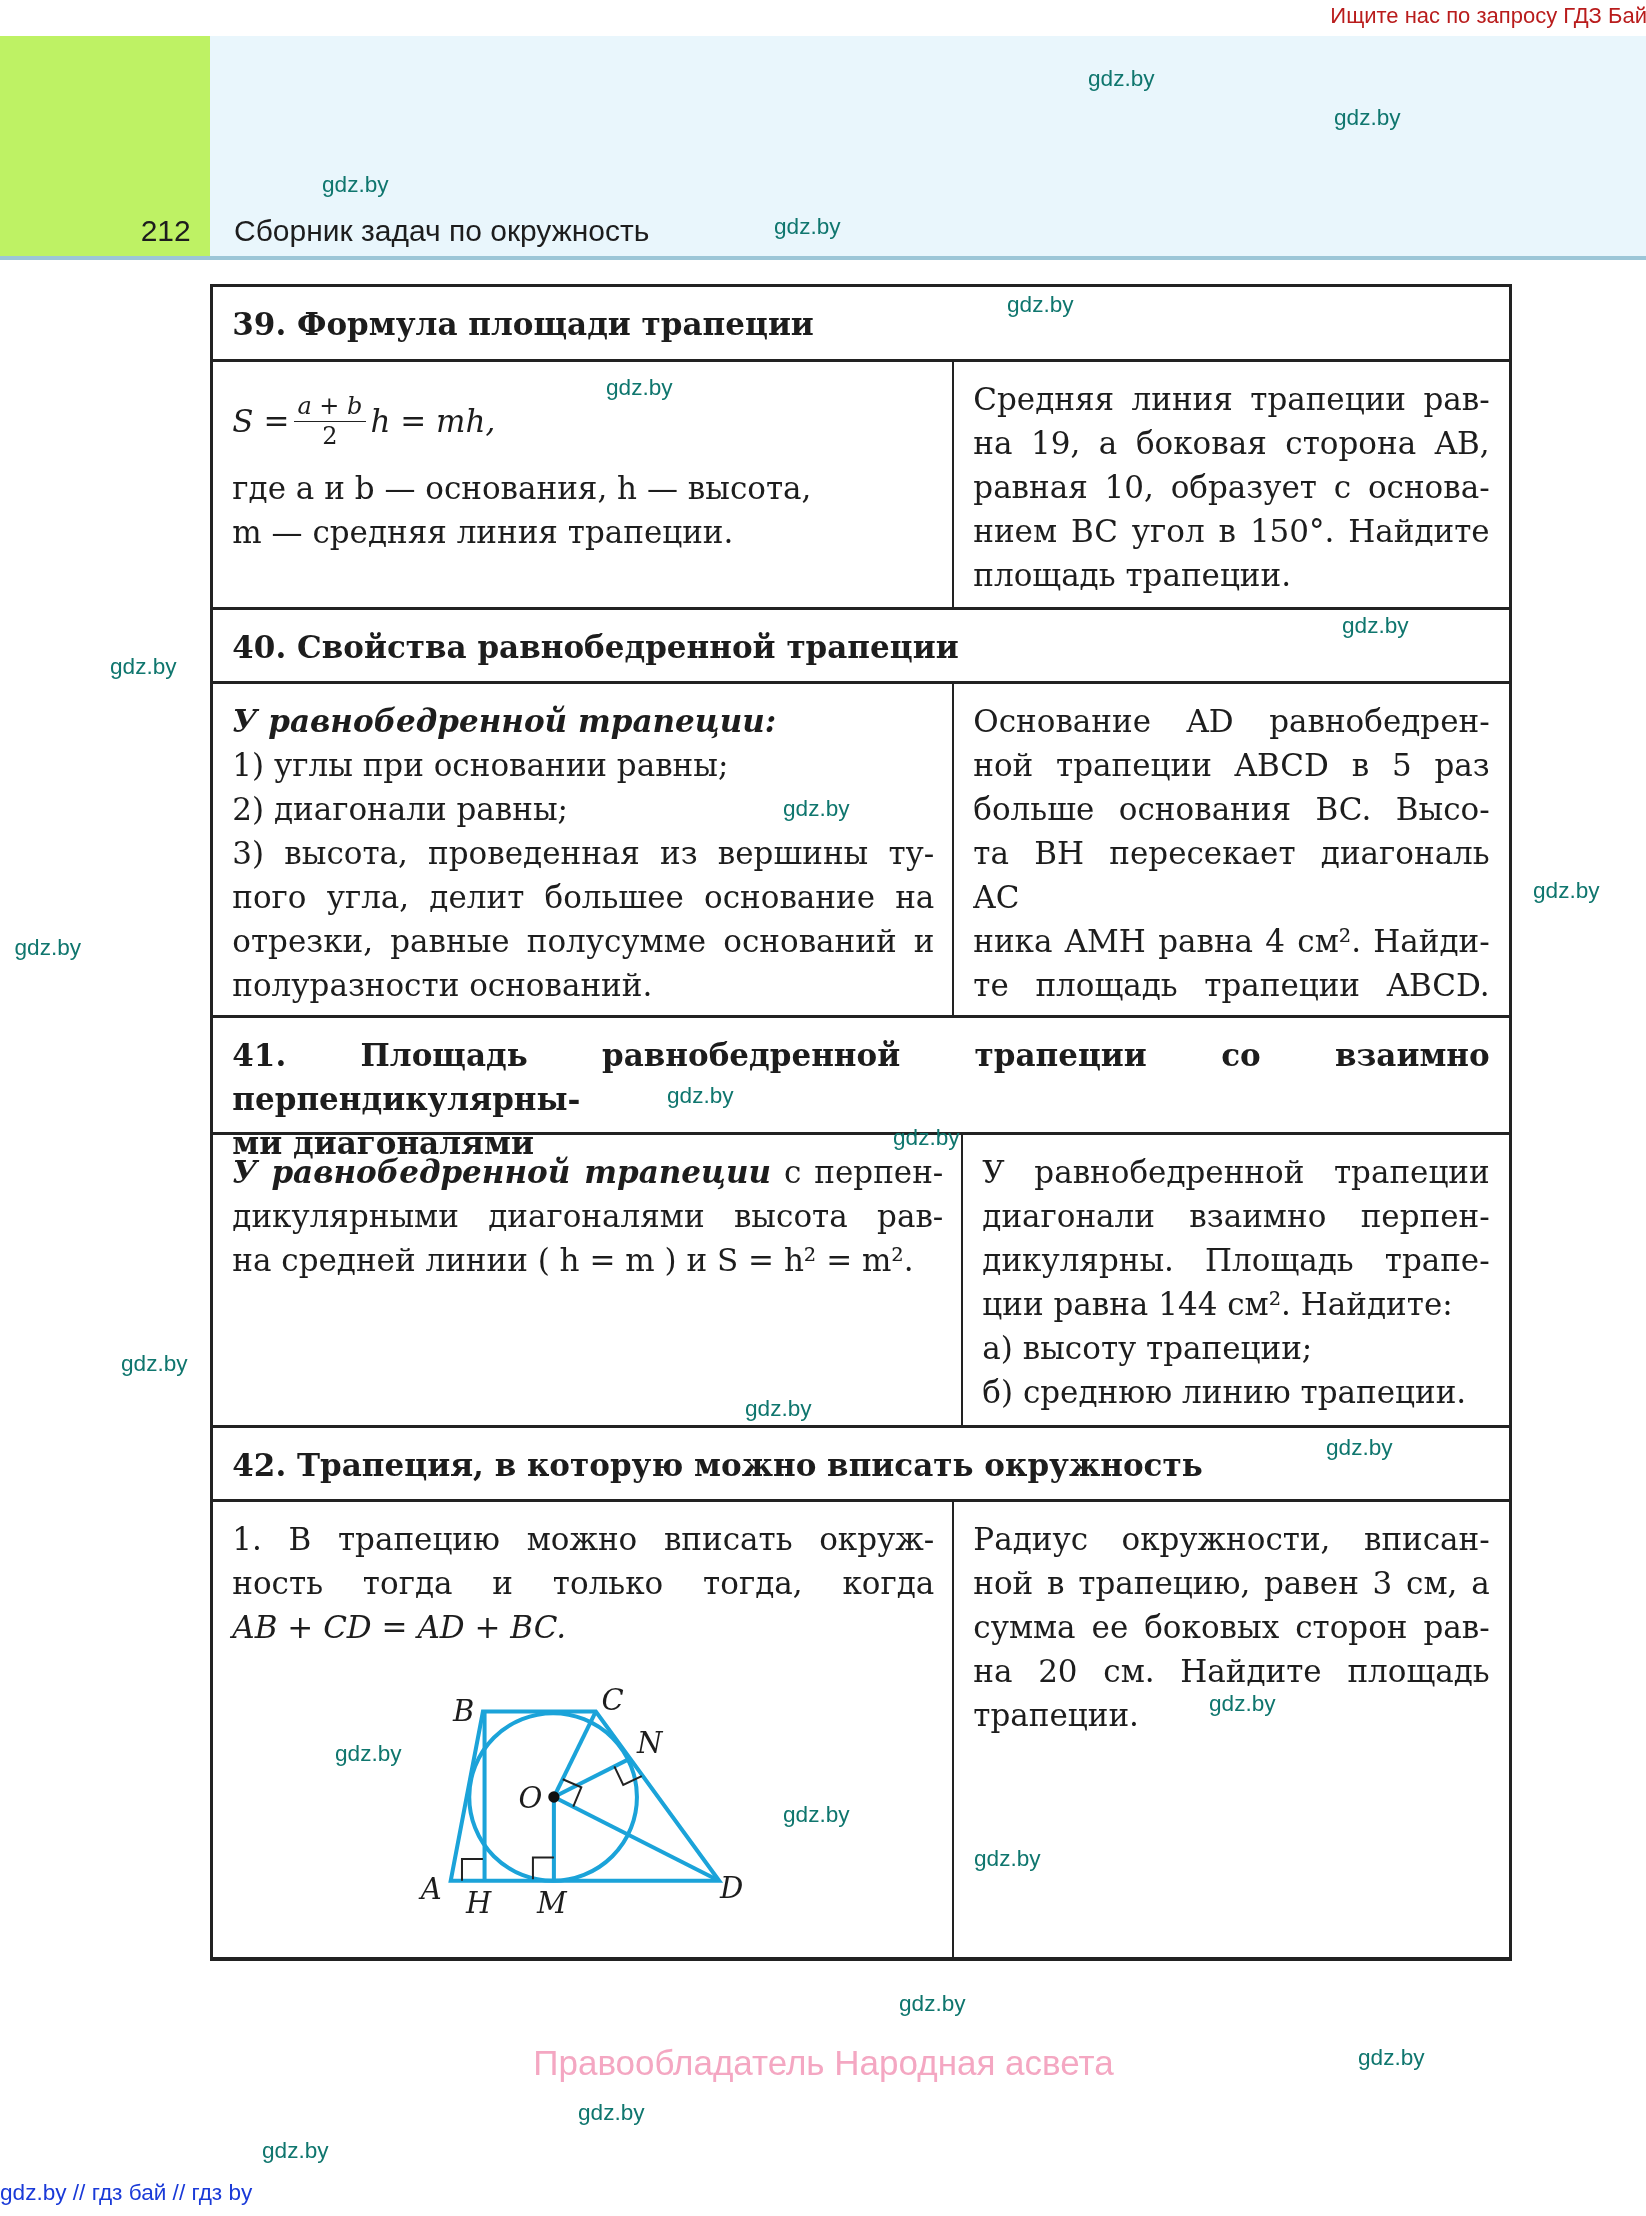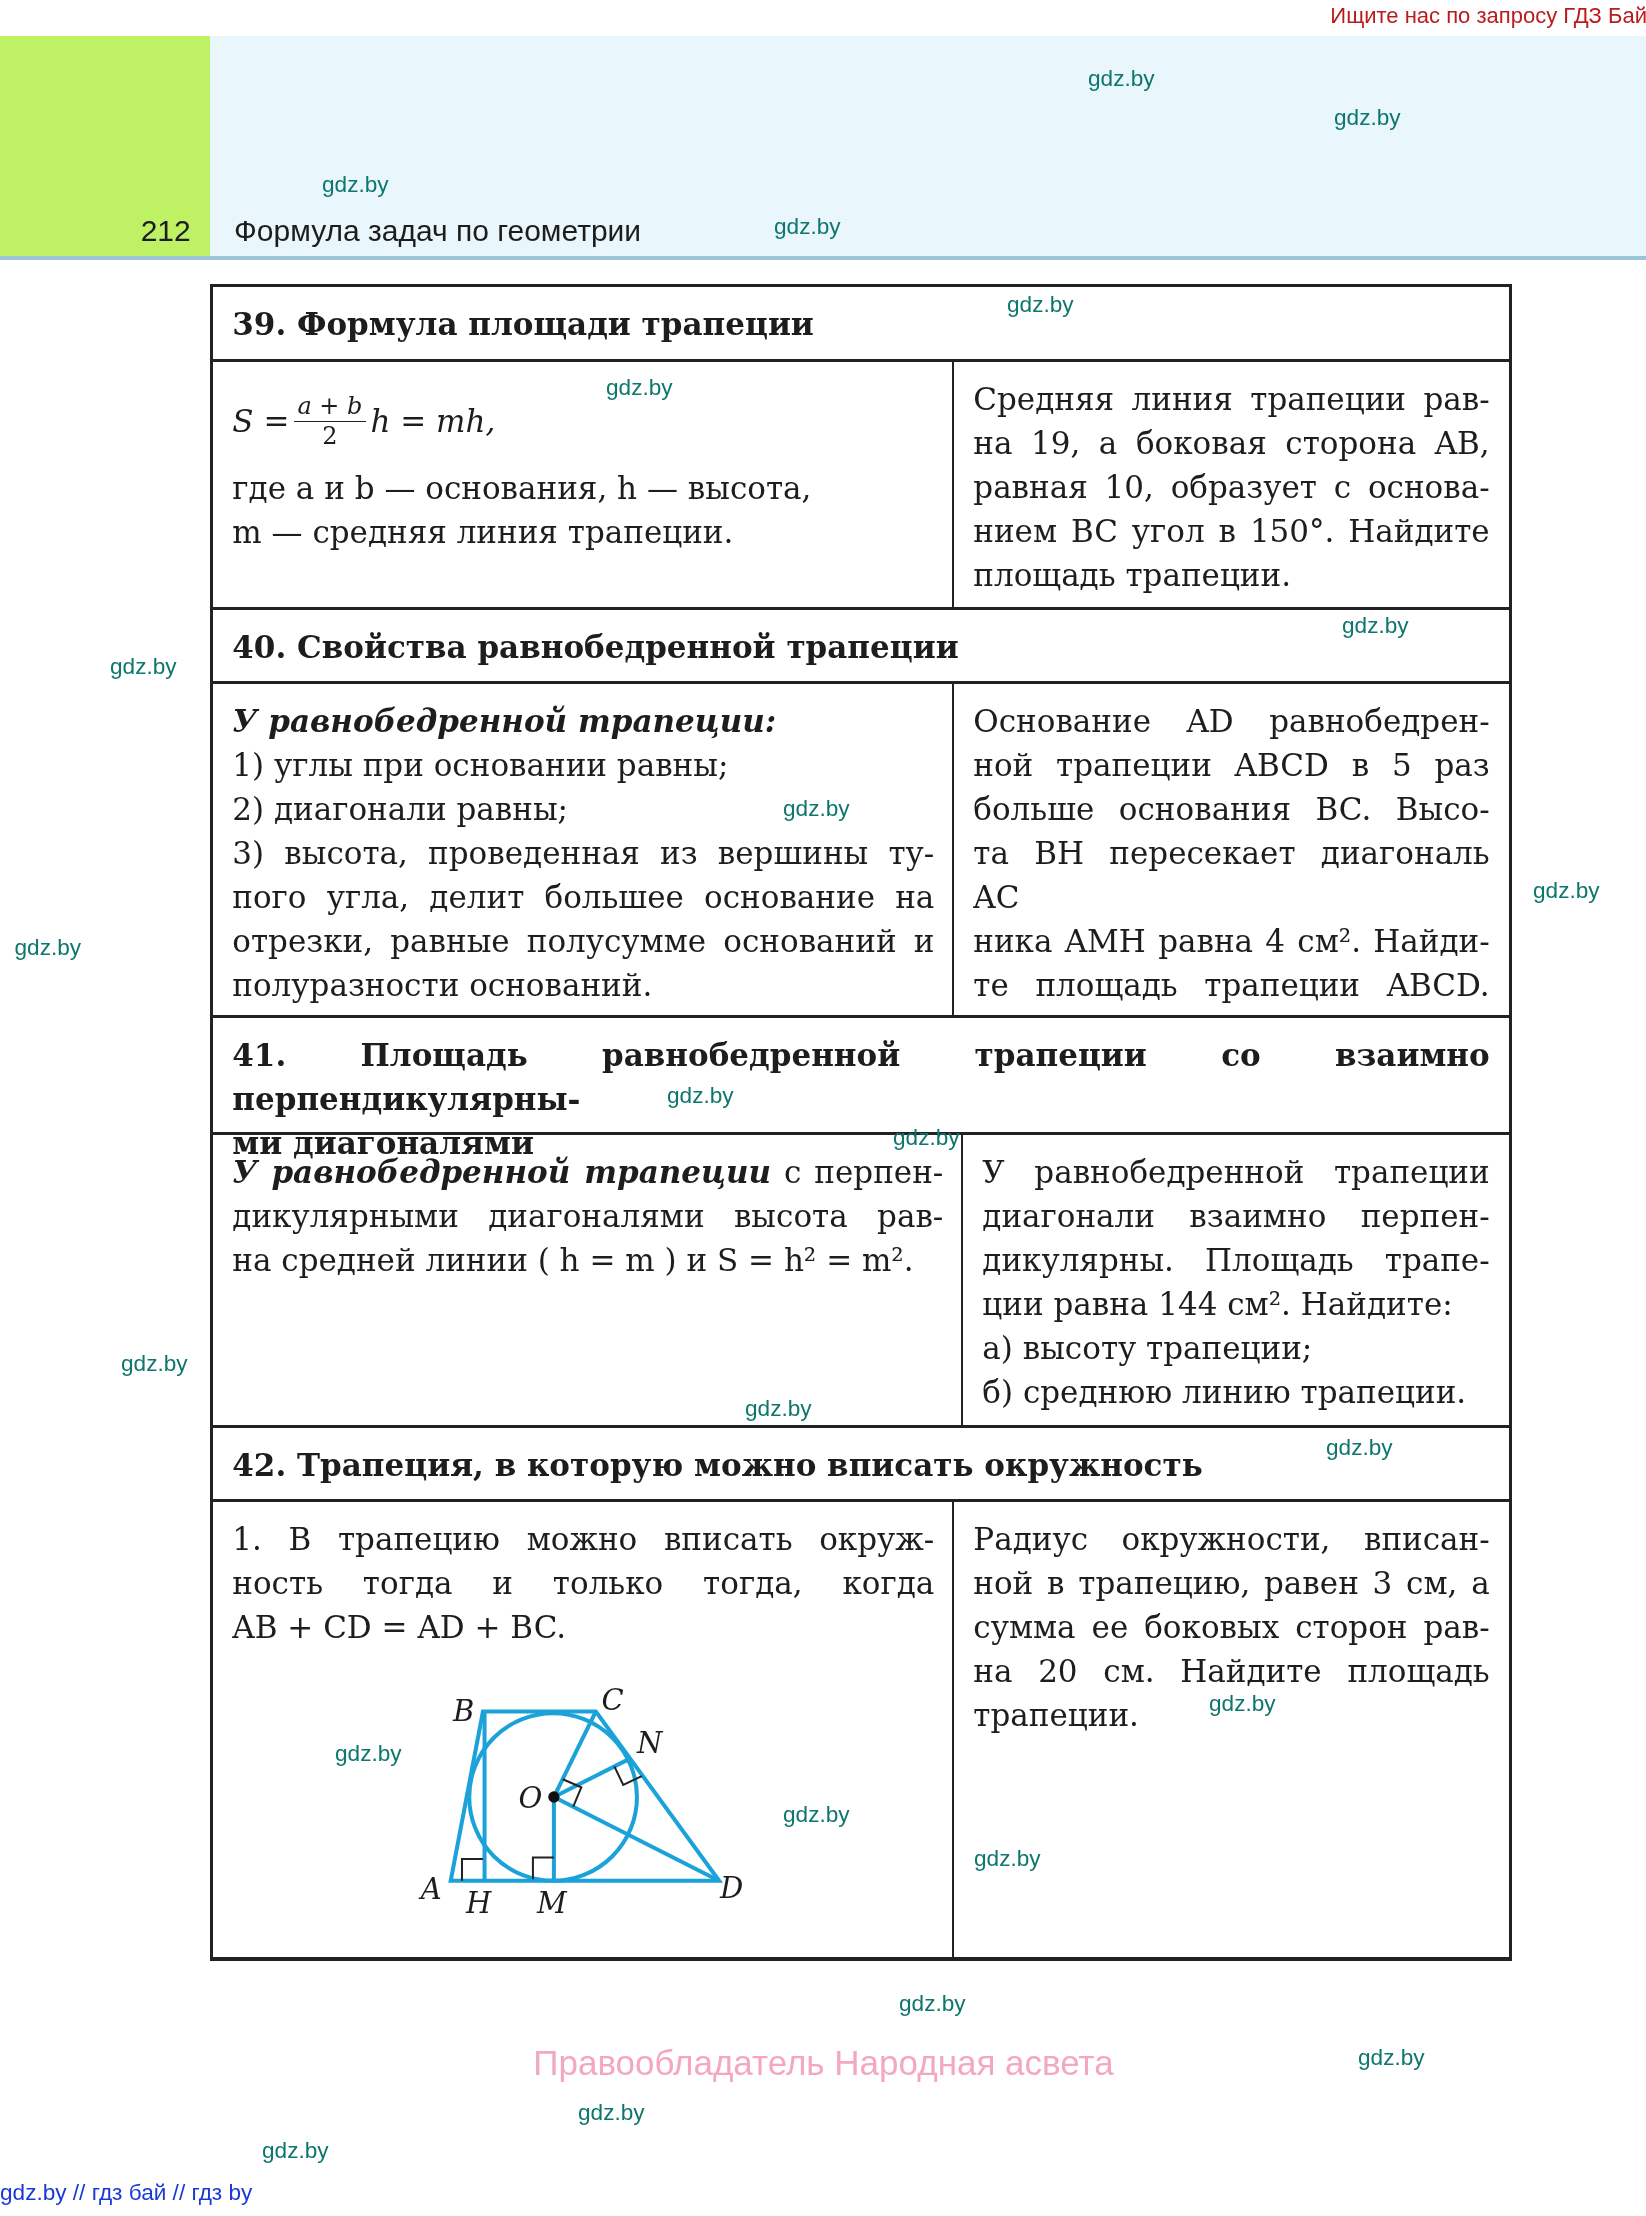--- a/index.html
+++ b/index.html
@@ -69,21 +69,21 @@
 </style>
 </head>
 <body>
 
 <div class="top-banner">Ищите нас по запросу ГДЗ Бай</div>
 
 <div class="page-header">
   <div class="num-strip">
     <span class="page-number">212</span>
   </div>
-  <span class="book-title">Формула задач по геометрии</span>
+  <span class="book-title">Сборник задач по окружность</span>
 </div>
 
 <span class="wm" style="left:1088px;top:66px">gdz.by</span>
 <span class="wm" style="left:1334px;top:105px">gdz.by</span>
 <span class="wm" style="left:322px;top:172px">gdz.by</span>
 <span class="wm" style="left:774px;top:214px">gdz.by</span>
 
 <div class="table">
 
   <div class="sec-head" style="height:75px">39. Формула площади трапеции</div>
@@ -148,21 +148,21 @@
       <span class="line">а) высоту трапеции;</span>
       <span class="line">б) среднюю линию трапеции.</span>
     </div>
   </div>
 
   <div class="sec-head" style="height:74px">42. Трапеция, в которую можно вписать окружность</div>
   <div class="sec-body" style="height:455px">
     <div class="col-left">
       <span class="line just">1. В трапецию можно вписать окруж-</span>
       <span class="line just">ность тогда и только тогда, когда</span>
-      <span class="line" style="">AB + CD = AD + BC.</span>
+      <span class="line" style="font-style:italic">AB + CD = AD + BC.</span>
     </div>
     <div class="col-right">
       <span class="line just">Радиус окружности, вписан-</span>
       <span class="line just">ной в трапецию, равен 3 см, а</span>
       <span class="line just">сумма ее боковых сторон рав-</span>
       <span class="line just">на 20 см. Найдите площадь</span>
       <span class="line">трапеции.</span>
     </div>
   </div>
 </div>

